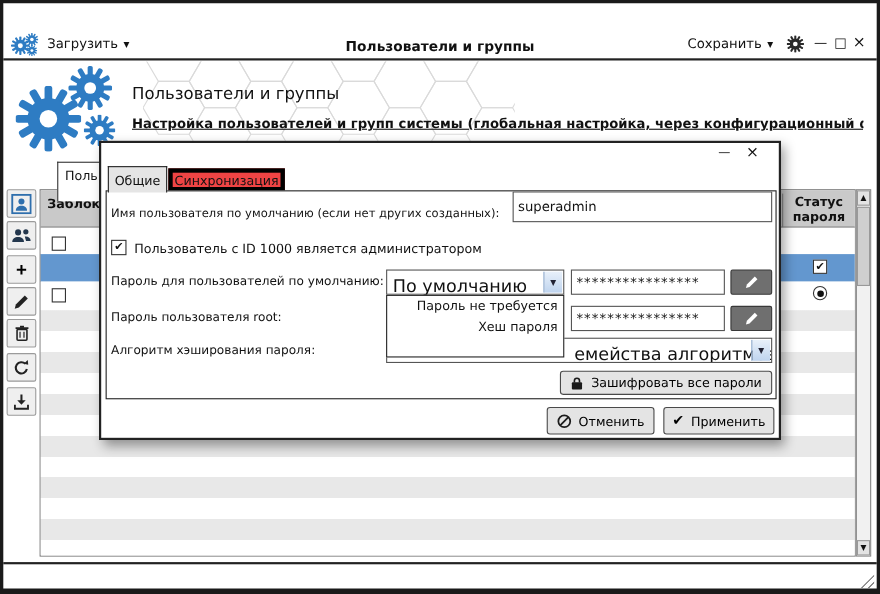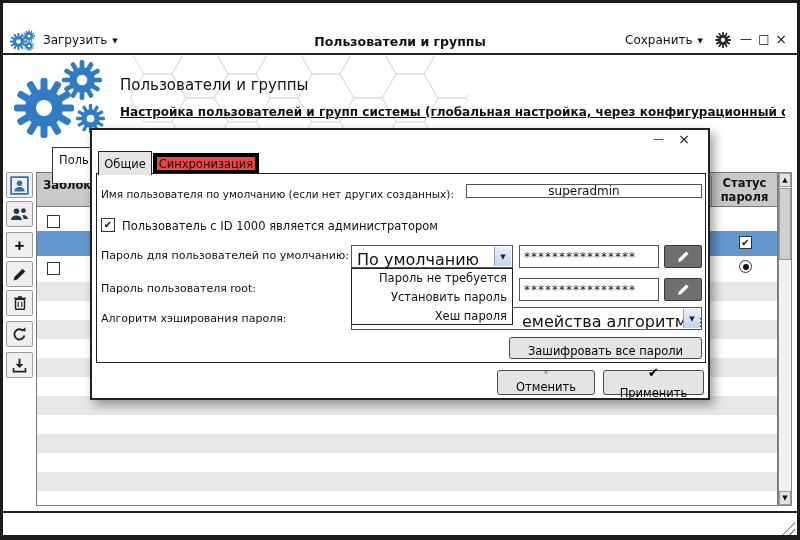--- a/index.html
+++ b/index.html
@@ -57,21 +57,21 @@
   .pw { letter-spacing:1px; font-size:12px; }
   .combo { position:absolute; background:#fff; border:1px solid #555; }
   .ctext { position:absolute; left:5px; top:4px; font-size:16px; white-space:nowrap; }
   .cbtn { position:absolute; top:1px; right:1px; bottom:1px; width:17px; display:flex; align-items:center; justify-content:center;
           font-size:7px; color:#223; background:linear-gradient(#e8f0fa,#bfd4ee); border-left:1px solid #88a6cb; cursor:pointer; }
   .ddlist { position:absolute; background:#fff; border:1px solid #222; z-index:6; }
   .dditem { height:19px; padding:2px 5px; font-size:11.5px; white-space:nowrap; cursor:pointer; }
   .pbtn { position:absolute; width:38px; height:23px; background:#6f6f6f; border:1px solid #383838; border-radius:2px;
           display:flex; align-items:center; justify-content:center; cursor:pointer; }
   .btn { position:absolute; display:flex; align-items:center; justify-content:center; gap:6px; background:#e4e4e4;
-         border:1px solid #4a4a4a; border-radius:3px; font-size:11.5px; cursor:pointer; font-family:"DejaVu Sans",sans-serif;flex-direction:column; }
+         border:1px solid #4a4a4a; border-radius:3px; font-size:11.5px; cursor:pointer; font-family:"DejaVu Sans",sans-serif; }
 </style>
 </head>
 <body>
 
 <div id="root">
 
   <svg width="0" height="0" style="position:absolute" aria-hidden="true">
     <defs>
       <symbol id="gear" viewBox="0 0 24 24">
         <g fill="currentColor">
@@ -282,42 +282,41 @@
     <div class="dtab active" style="left:6px;top:21px;width:54px;height:24px;">
       <span>Общие</span>
     </div>
     <div class="dtab inactive" style="left:61px;top:23px;width:106px;height:21px;">
       <span>Синхронизация</span>
     </div>
 
     <div class="panel" style="left:4px;top:43px;width:610px;height:190px;">
 
       <span class="dlabel" style="left:4px;top:14px;font-size:10.5px;">Имя пользователя по умолчанию (если нет других созданных):</span>
-      <input class="tinput" readonly="" style="left: 369px; top: 10px; width: 236px; height: 14px; text-align: center;" value="superadmin">
+      <input class="tinput" readonly="" style="left: 369px; top: 0; width: 236px; height: 28px;" value="superadmin">
 
       <span class="cb" style="left:4px;top:44px;width:14px;height:14px;position:absolute;">
         <span>✔</span>
       </span>
       <span class="dlabel" style="left:25px;top:45px;font-size:11.5px;">Пользователь с ID 1000 является администратором</span>
 
       <span class="dlabel" style="left:4px;top:75px;">Пароль для пользователей по умолчанию:</span>
       <div class="combo" style="left:254px;top:71px;width:162px;height:23px;">
         <span class="ctext">По умолчанию</span>
         <span class="cbtn">▼</span>
       </div>
       <input class="tinput pw" readonly="" style="left: 422px; top: 71px; width: 140px; height: 23px;" value="****************">
       <button class="pbtn" style="left:567px;top:71px;">
         <svg style="width:15px;height:15px;color:#fff">
             <use href="#ic-pencil"></use>
           </svg>
       </button>
 
       <div class="ddlist" style="left:254px;top:94px;width:162px;height:57px;text-align:right;">
         <div class="dditem">Пароль не требуется</div>
-        <div class="dditem">Установить пароль</div>
         <div class="dditem">Хеш пароля</div>
       </div>
 
       <span class="dlabel" style="left:4px;top:108px;">Пароль пользователя root:</span>
       <input class="tinput pw" readonly="" style="left: 422px; top: 104px; width: 140px; height: 23px;" value="****************">
       <button class="pbtn" style="left:567px;top:104px;">
         <svg style="width:15px;height:15px;color:#fff">
             <use href="#ic-pencil"></use>
           </svg>
       </button>

